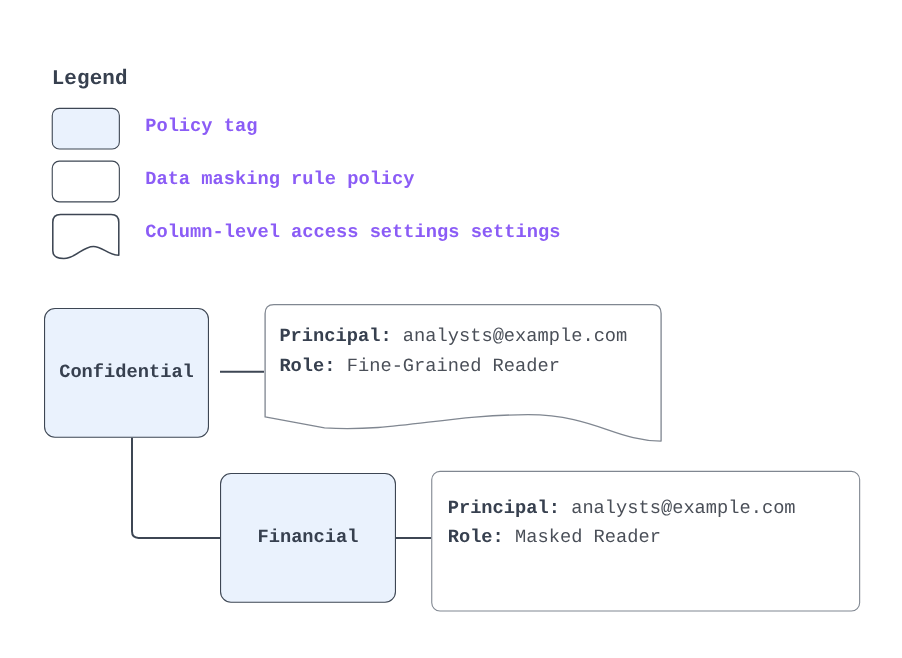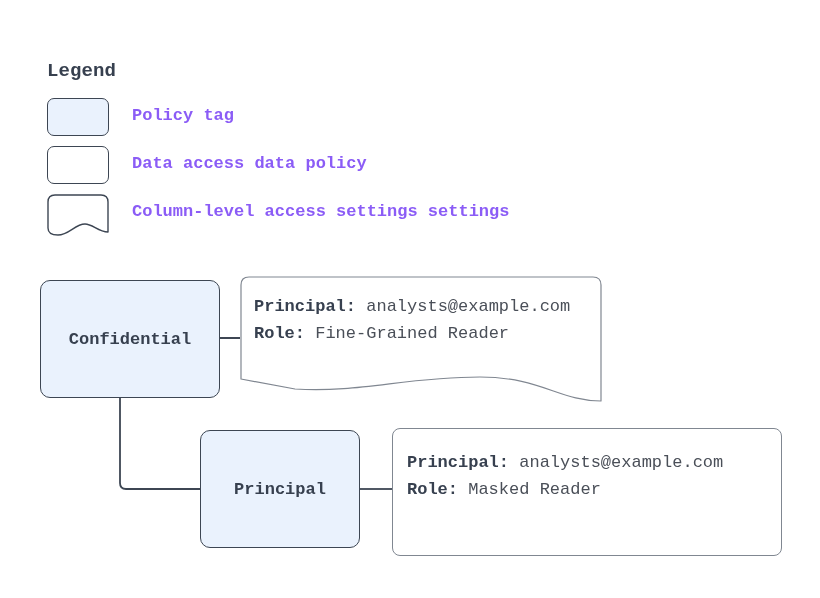--- a/index.html
+++ b/index.html
@@ -85,21 +85,21 @@
     display: flex;
     align-items: center;
     justify-content: center;
     font-size: 17px;
     font-weight: bold;
     color: #37404f;
   }
   .node-confidential {
     left: 40px;
     top: 280px;
-    width: 180px;
+    width: 150px;
     height: 118px;
   }
   .node-financial {
     left: 200px;
     top: 430px;
     width: 160px;
     height: 118px;
   }
 
   
@@ -163,21 +163,21 @@
 
   <div class="legend-title">Legend</div>
 
   <div class="legend-row legend-row-0">
     <div class="swatch swatch-rect filled"></div>
     <div class="legend-label">Policy tag</div>
   </div>
 
   <div class="legend-row legend-row-1">
     <div class="swatch swatch-rect"></div>
-    <div class="legend-label">Data access data policy</div>
+    <div class="legend-label">Data masking rule policy</div>
   </div>
 
   <div class="legend-row legend-row-2">
     <div class="swatch">
       <svg viewBox="0 0 62 42" xmlns="http://www.w3.org/2000/svg">
         <path d="M 1,8 Q 1,1 8,1 L 54,1 Q 61,1 61,8 L 61,38
                  C 51,38 46,30 38,30
                  C 28,30 22,41 11,41
                  Q 1,41 1,34 Z" fill="#ffffff" stroke="#3d4653" stroke-width="1.4" stroke-linejoin="round"></path>
       </svg>
@@ -192,21 +192,21 @@
     <path d="M 120,398 L 120,483 Q 120,489 126,489 L 200,489" fill="none" stroke="#3d4653" stroke-width="1.8" stroke-linejoin="round"></path>
 
     <path d="M 360,489 L 392,489" fill="none" stroke="#3d4653" stroke-width="1.8"></path>
   </svg>
 
   <div class="node node-confidential">
     <span>Confidential</span>
   </div>
 
   <div class="node node-financial">
-    <span>Principal</span>
+    <span>Financial</span>
   </div>
 
   <div class="callout callout-wavy">
     <svg viewBox="0 0 362 126" preserveAspectRatio="none" xmlns="http://www.w3.org/2000/svg">
       <path d="M 1,9 Q 1,1 9,1 L 353,1 Q 361,1 361,9 L 361,125
                C 320,125 300,101 240,101
                C 165,101 120,117 55,113
                L 1,103 Z" fill="#ffffff" stroke="#808791" stroke-width="1.2" stroke-linejoin="round"></path>
     </svg>
     <div class="callout-text">

